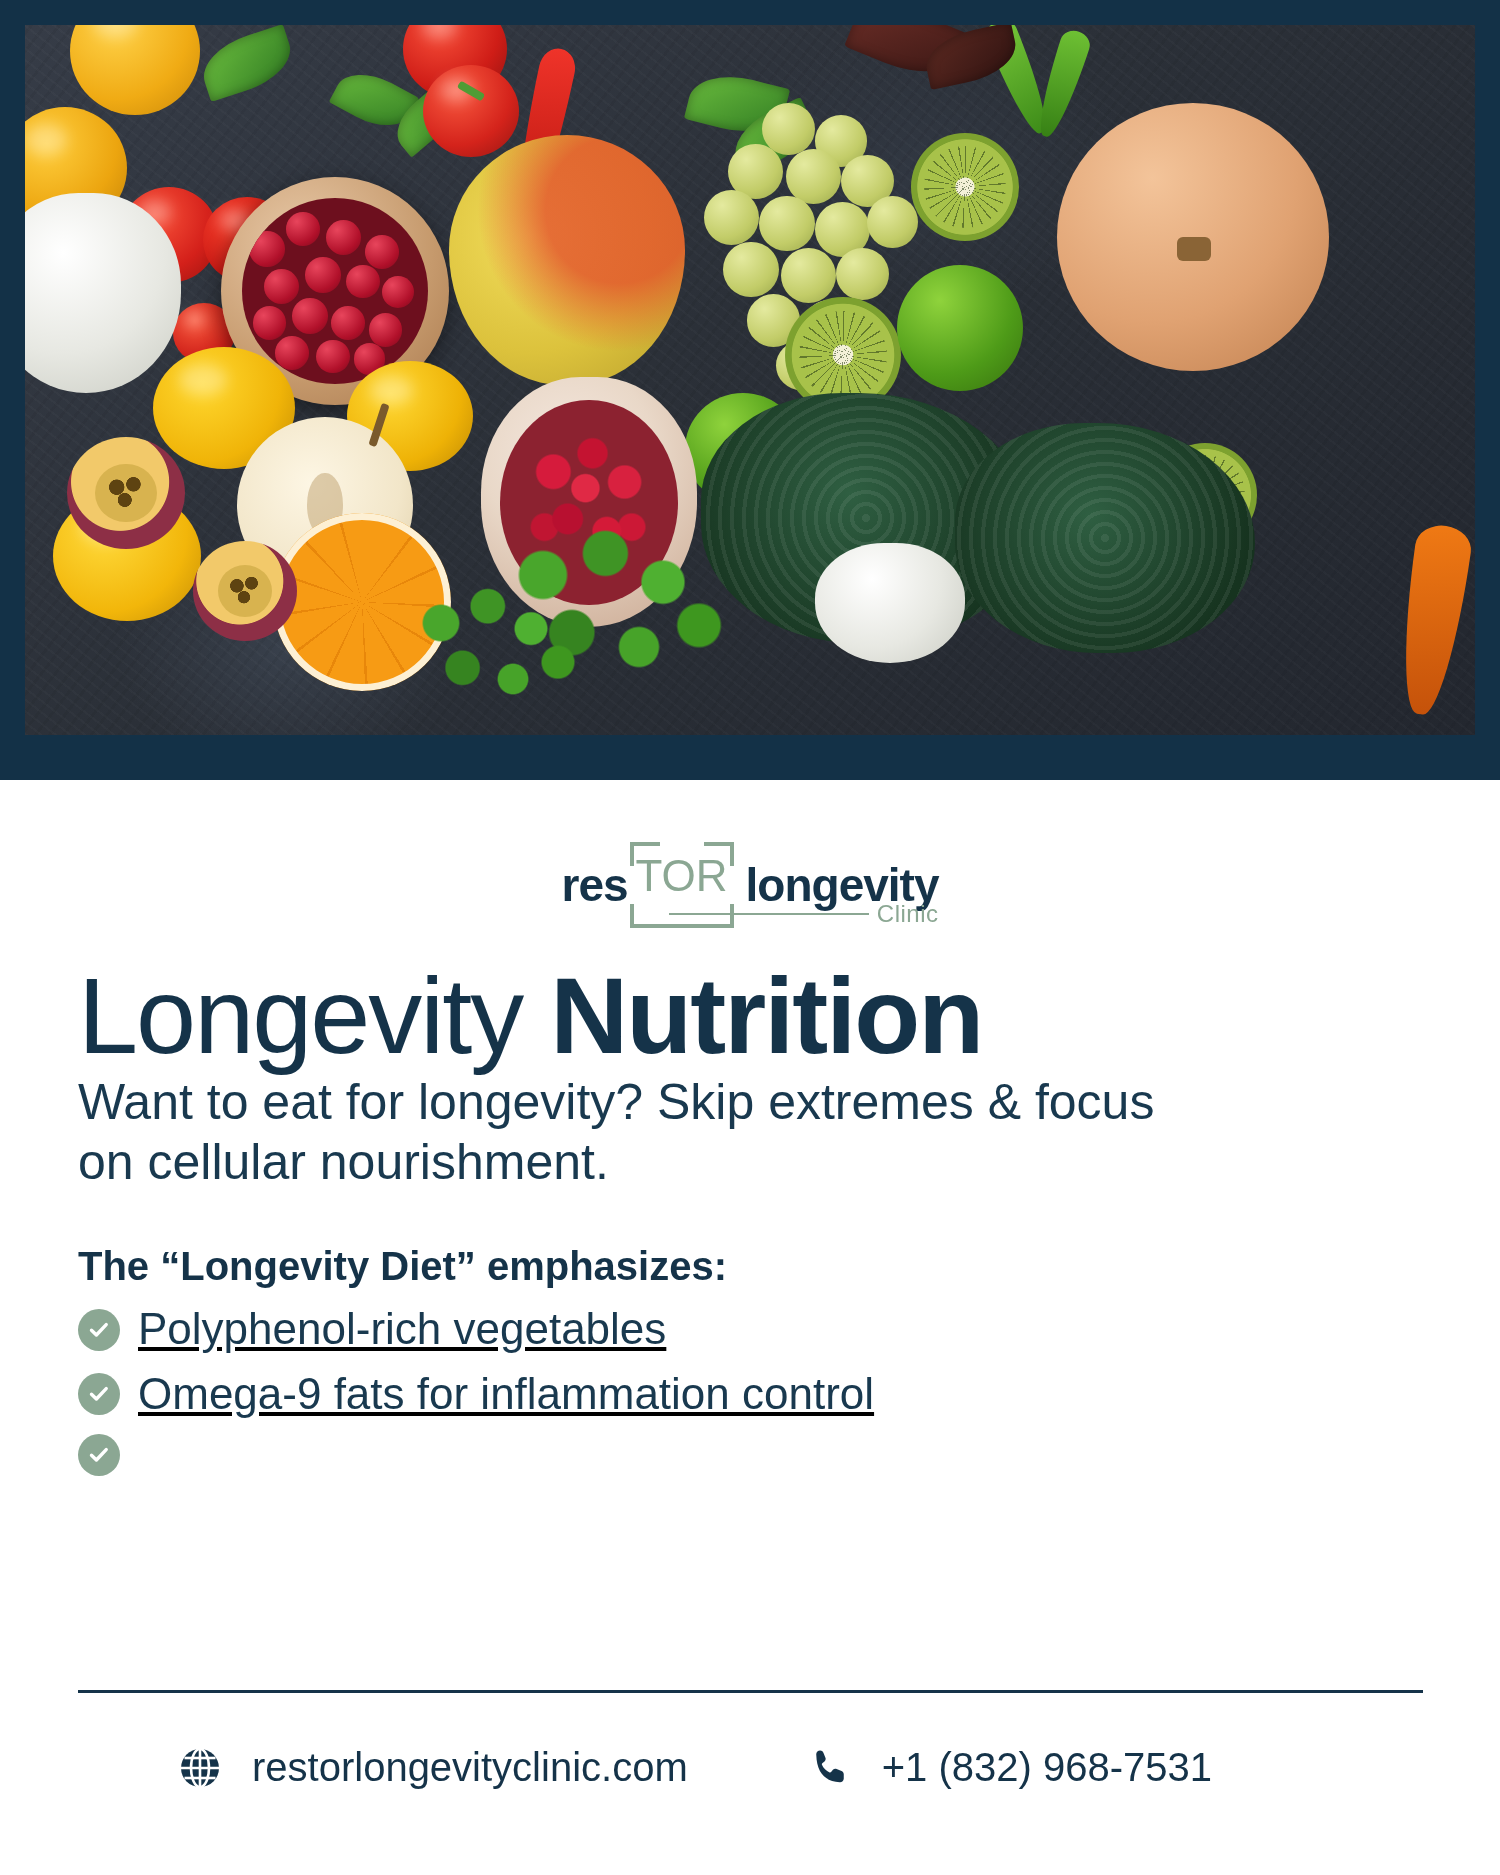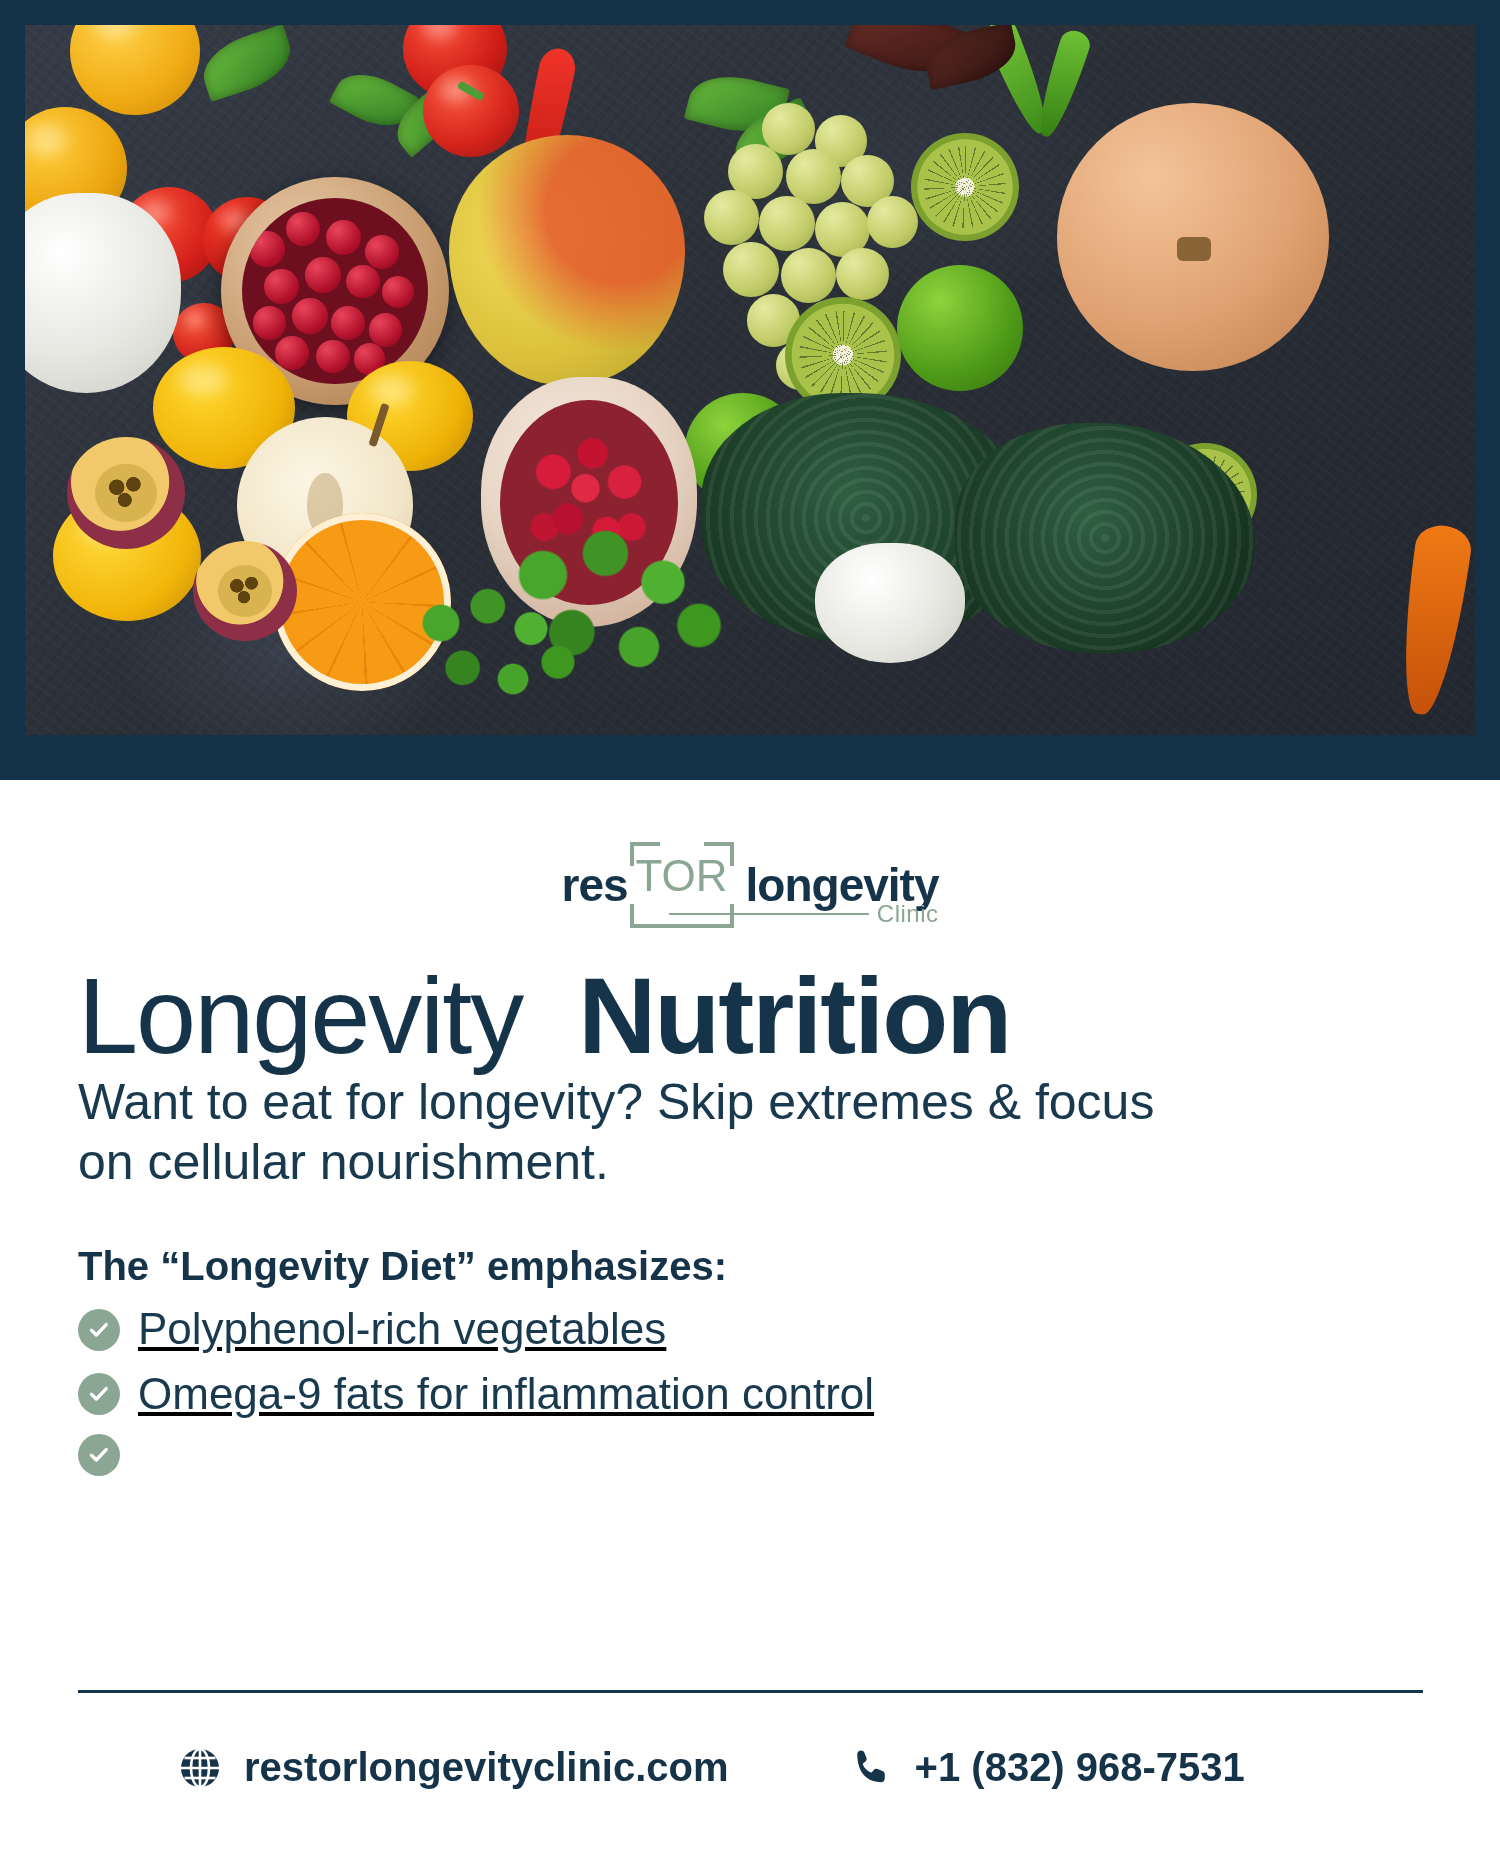--- a/index.html
+++ b/index.html
@@ -223,21 +223,21 @@
   }
   .logo-clinic .rule{ width:200px; height:2px; background:#8ba793; }
   .logo-clinic .txt{ font-size:24px; color:#8ba793; letter-spacing:.5px; }
 
   
   .content{ position:absolute; left:78px; top:960px; width:1350px; }
   .headline{
     font-size:108px; line-height:1.04; color:#153349;
     font-weight:300; letter-spacing:-2px; white-space:nowrap;
   }
-  .headline b{ font-weight:bold;margin-left:28px; }
+  .headline b{ font-weight:bold; }
   .subhead{
     font-size:50px; line-height:1.2; color:#19394f; font-weight:400;
     max-width:1140px;
   }
   .list-title{
     margin-top:52px;
     font-size:40px; font-weight:bold; color:#153349;
   }
   ul.bullets{ list-style:none; margin-top:16px; }
   ul.bullets li{
@@ -256,21 +256,21 @@
 
   .divider{
     position:absolute; left:78px; top:1690px;
     width:1345px; height:3px; background:#153349;
   }
 
   .footer{
     position:absolute; left:78px; top:1745px; width:1350px;
     display:flex; align-items:center;
   }
-  .fitem{ display:flex; align-items:center; gap:22px;font-weight:bold; }
+  .fitem{ display:flex; align-items:center; gap:30px; }
   .fitem .txt{ font-size:40px; color:#153349; }
   .fitem.web{ margin-left:100px; }
   .fitem.tel{ margin-left:120px; }
   .icon svg{ display:block; }
 </style>
 </head>
 <body>
 
 <div class="hero-frame">
   <div class="hero-photo">

